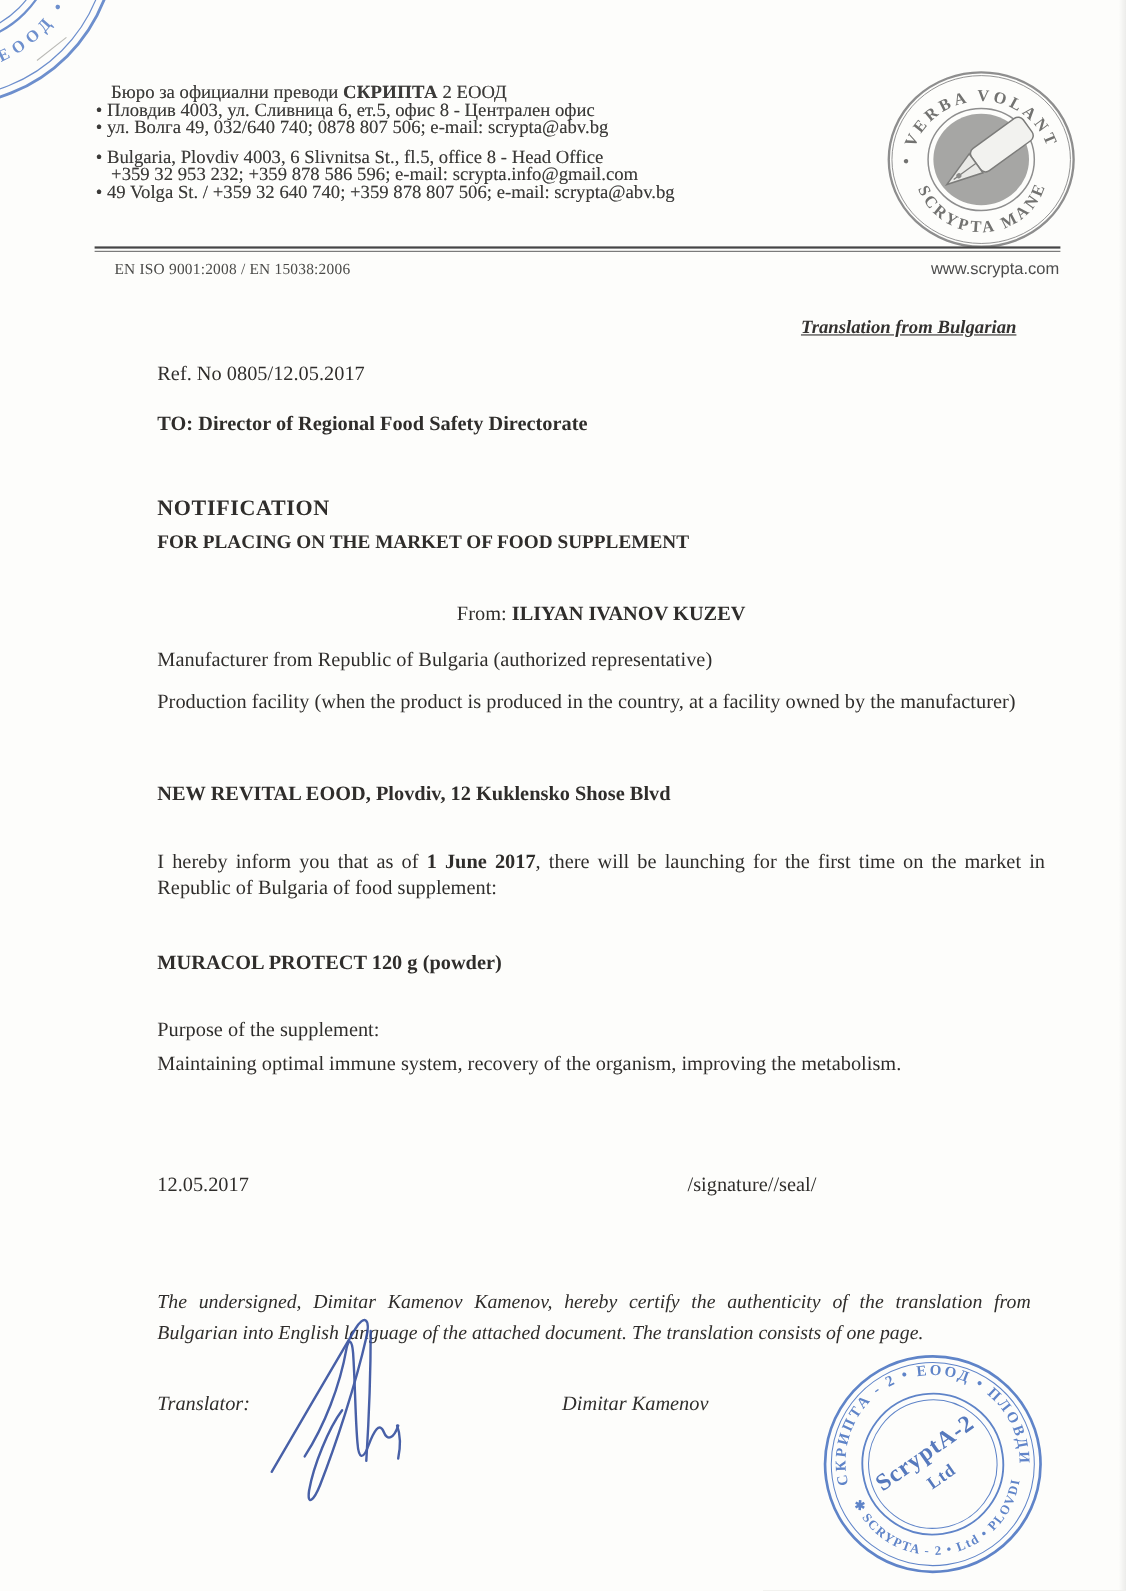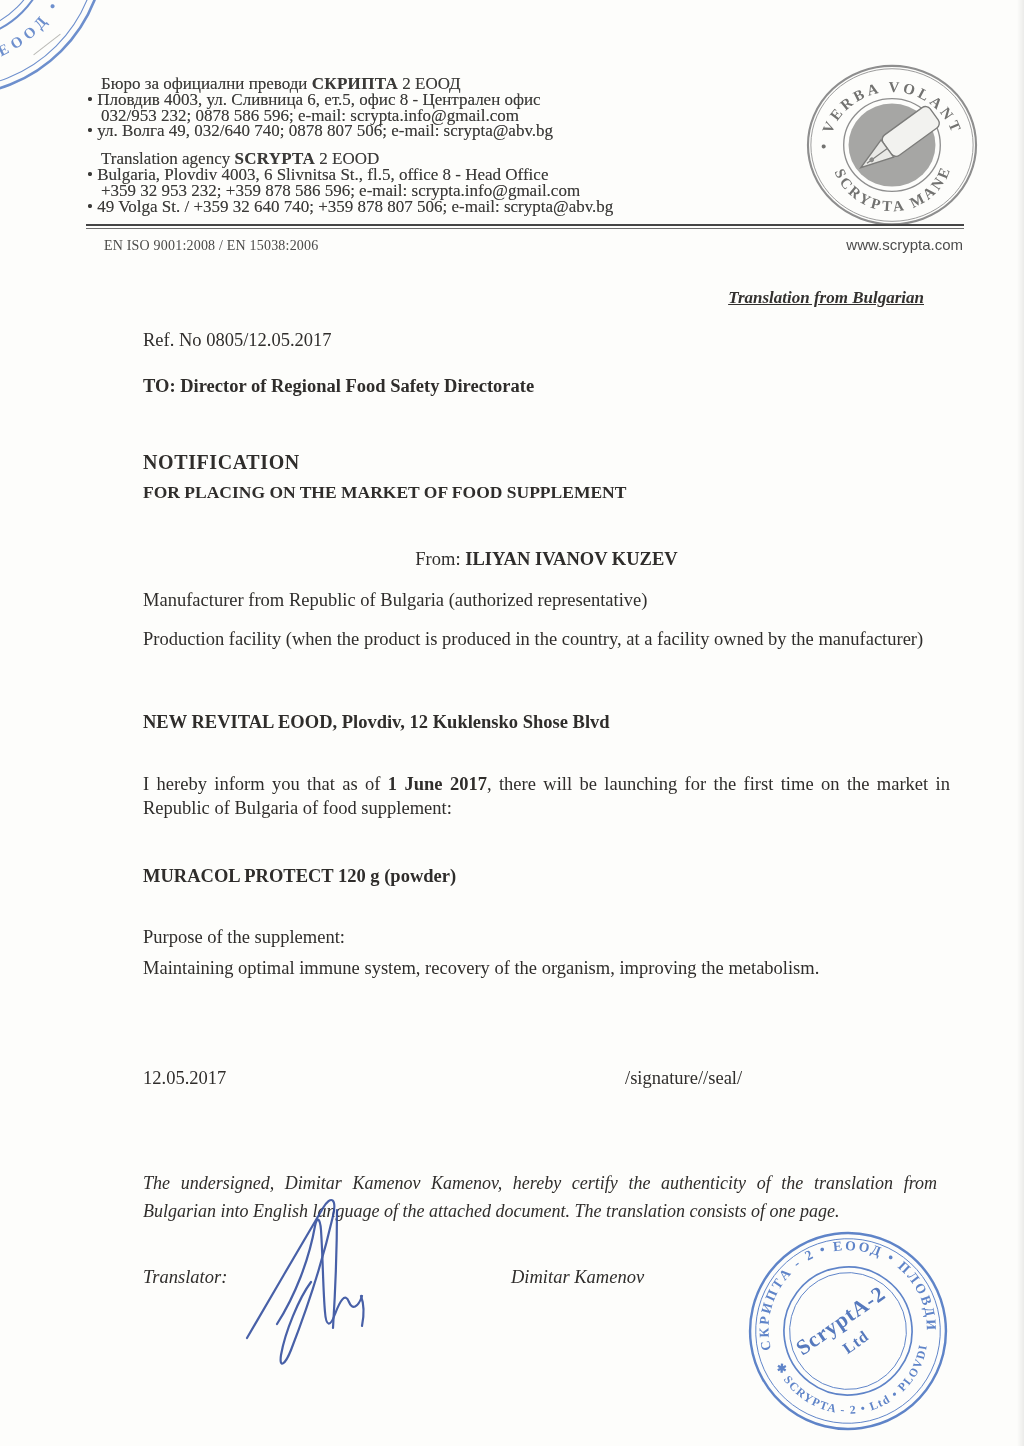--- a/index.html
+++ b/index.html
@@ -61,24 +61,22 @@
     <text class="ringtext" font-size="15" letter-spacing="5" fill="#4a74c2">
       <textPath href="#cornerArc" startOffset="50%">ЕООД • ПЛОВДИВ •</textPath>
     </text>
   </svg>
 
   <div class="abs foldmark"></div>
 
   <div class="abs letterhead">
     <div class="lh-line lh-pad"><span>Бюро за официални преводи </span><b>СКРИПТА</b><span> 2 ЕООД</span></div>
     <div class="lh-line">• Пловдив 4003, ул. Сливница 6, ет.5, офис 8 - Централен офис</div>
-    <div class="lh-line lh-pad">032/953 232; 0878 586 596; e-mail: scrypta.info@gmail.com</div>
     <div class="lh-line">• ул. Волга 49, 032/640 740; 0878 807 506; e-mail: scrypta@abv.bg</div>
     <div class="lh-gap"></div>
-    <div class="lh-line lh-pad"><span>Translation agency </span><b>SCRYPTA</b><span> 2 EOOD</span></div>
     <div class="lh-line">• Bulgaria, Plovdiv 4003, 6 Slivnitsa St., fl.5, office 8 - Head Office</div>
     <div class="lh-line lh-pad">+359 32 953 232; +359 878 586 596; e-mail: scrypta.info@gmail.com</div>
     <div class="lh-line">• 49 Volga St. / +359 32 640 740; +359 878 807 506; e-mail: scrypta@abv.bg</div>
   </div>
 
   <svg class="abs graylogo" viewBox="0 0 184 176">
     <g stroke="#8e8e8e" fill="none">
       <ellipse cx="92" cy="87" rx="87" ry="82" stroke-width="2.2"></ellipse>
       <ellipse cx="92" cy="87" rx="84" ry="79" stroke-width="0.9"></ellipse>
       <ellipse cx="92" cy="87" rx="50" ry="48" stroke-width="1.4"></ellipse>

